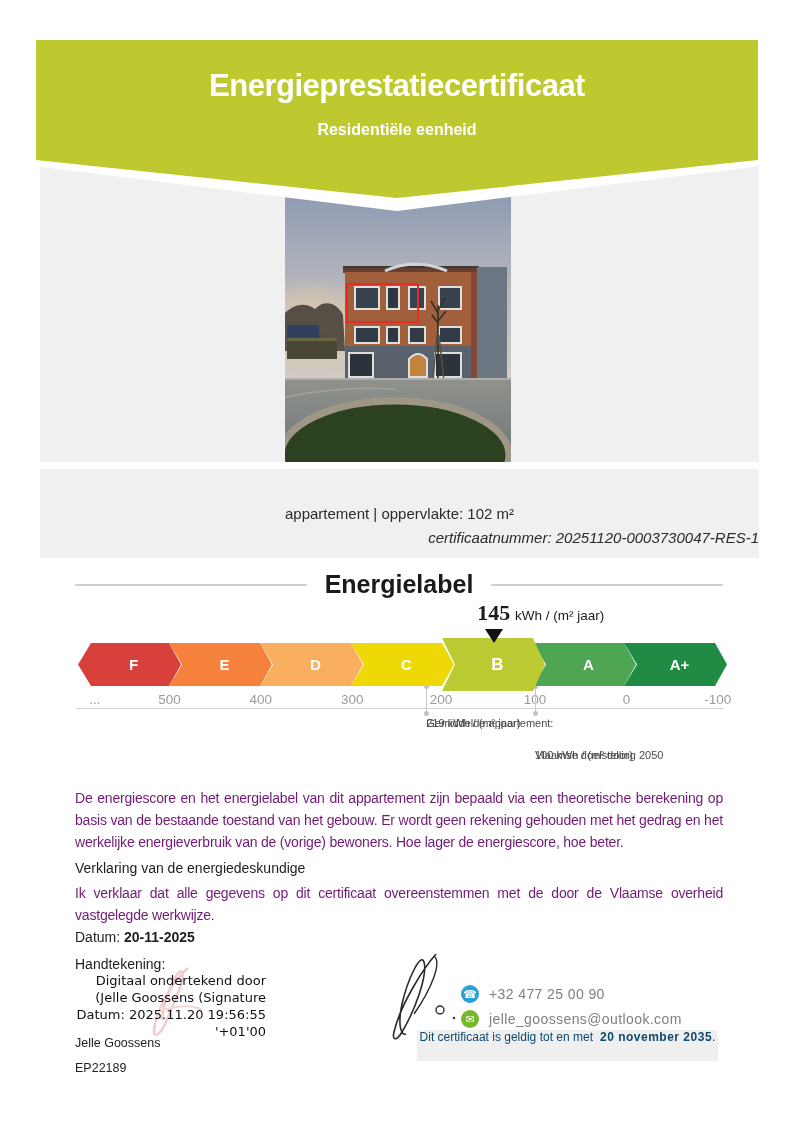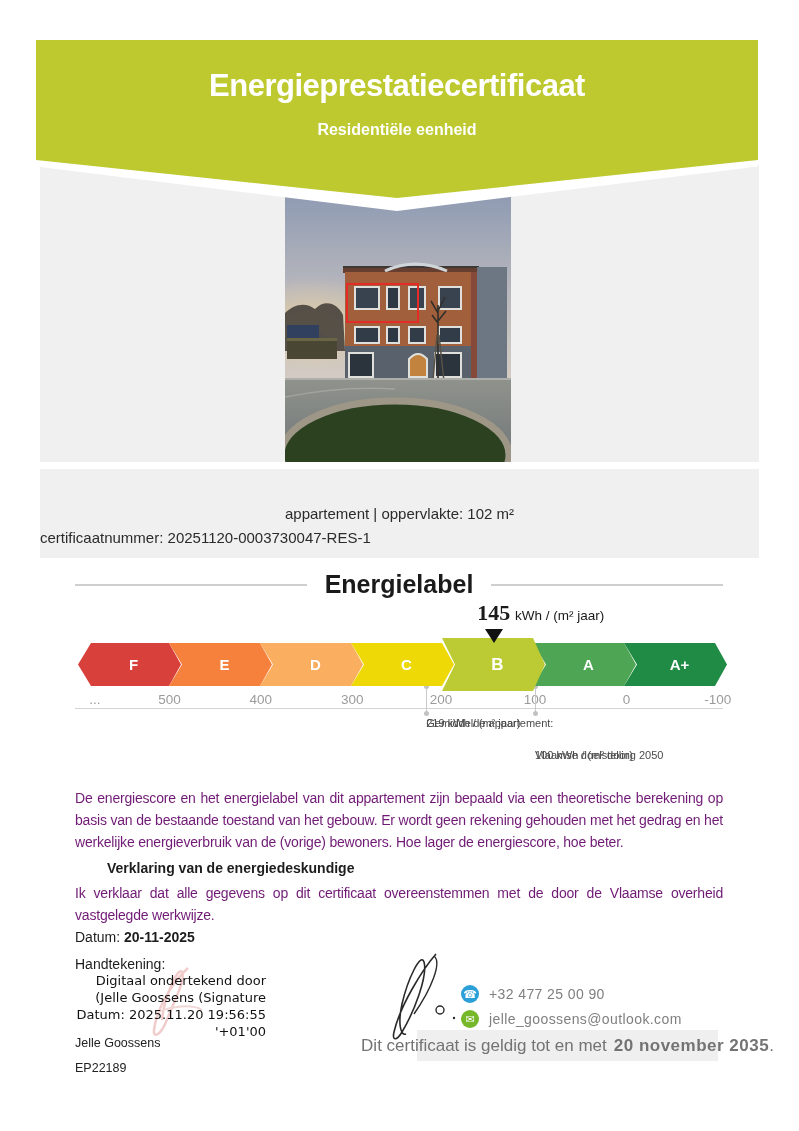--- a/index.html
+++ b/index.html
@@ -15,21 +15,21 @@
   .banner-title{left:36px;top:68px;width:722px;text-align:center;color:#fff;
     font-size:31px;font-weight:bold;letter-spacing:-0.5px;z-index:5;}
   .banner-sub{left:36px;top:121px;width:722px;text-align:center;color:#fff;
     font-size:16px;font-weight:bold;z-index:5;}
 
   
   .gbox1{left:40px;top:164px;width:719px;height:298px;background:#F0F0F0;z-index:1;}
   .gbox2{left:40px;top:469px;width:719px;height:89px;background:#F0F0F0;z-index:1;}
   .photo{left:285px;top:183px;width:226px;height:279px;z-index:2;}
   .prop-line1{left:40px;top:505px;width:719px;text-align:center;font-size:15px;color:#2b2b2b;z-index:2;}
-  .prop-line2{left:40px;top:529px;width:719px;text-align:left;font-size:15px;color:#2b2b2b;z-index:2;}
+  .prop-line2{left:40px;top:529px;width:719px;text-align:right;font-size:15px;color:#2b2b2b;z-index:2;font-style:italic;}
 
   
   .el-head{left:75px;top:570px;width:648px;display:flex;align-items:center;z-index:2;}
   .el-head .hline{flex:1;height:2px;background:#cfcfcf;}
   .el-head .htxt{margin:0 18px;font-size:25px;font-weight:bold;color:#1a1a1a;}
 
   .chart{left:78px;top:600px;width:665px;height:192px;z-index:2;}
   .chart *{position:absolute;}
   .score-num{top:0;transform:translateX(-50%);font-size:22px;font-weight:bold;color:#1a1a1a;white-space:nowrap;font-family:Liberation Serif, serif;}
   .score-unit{left:437px;top:8px;font-size:13.5px;color:#1a1a1a;white-space:nowrap;}
@@ -46,42 +46,42 @@
   .axis{left:-3px;top:108px;width:648px;height:1px;background:#d4d4d4;}
   .vline{top:84px;width:1px;height:30px;background:#c9c9c9;z-index:2;}
   .vdot{width:5px;height:5px;border-radius:50%;background:#c2c2c2;z-index:2;}
   .ann{transform:translateX(-50%);text-align:center;font-size:11px;line-height:15px;
     color:#4a4a4a;white-space:nowrap;}
 
   
   .bodytxt{left:75px;width:648px;font-size:14px;letter-spacing:-0.2px;line-height:22px;
     text-align:justify;color:#701a75;z-index:2;}
   .p1{top:787px;}
-  .decl-title{left:75px;top:860px;font-size:14px;font-weight:bold;color:#1d1d1d;z-index:2;margin-left:32px;}
+  .decl-title{left:75px;top:860px;font-size:14px;font-weight:normal;color:#1d1d1d;z-index:2;}
   .p2{top:882px;}
   .datum{left:75px;top:929px;font-size:14px;z-index:2;}
   .datum b{letter-spacing:0;}
   .handtek{left:75px;top:956px;font-size:14px;z-index:2;}
   .sig-digital{left:62px;top:972px;width:204px;text-align:right;
     font-family:"DejaVu Sans",sans-serif;font-size:13px;line-height:17px;color:#111;z-index:3;}
   .adobe-mark{left:148px;top:964px;z-index:2;opacity:.5;}
   .sig-name{left:75px;top:1036px;font-size:12.5px;color:#222;z-index:4;}
   .expert-id{left:75px;top:1061px;font-size:12.5px;color:#222;z-index:2;}
   .scribble{left:384px;top:948px;z-index:2;}
 
   
   .contact{left:461px;top:985px;z-index:2;}
   .contact .row{display:flex;align-items:center;margin-bottom:7px;}
   .cicon{width:18px;height:18px;border-radius:50%;color:#fff;font-size:11px;line-height:18px;
     text-align:center;margin-right:10px;flex:none;}
   .ctxt{font-size:14px;color:#7f7f7f;letter-spacing:0.4px;white-space:nowrap;}
 
   
   .validity{left:417px;top:1030px;width:301px;height:31px;background:#EFEFEF;
-    display:flex;align-items:center;justify-content:center;font-size:17px;color:#737373;
+    display:flex;align-items:flex-start;justify-content:center;font-size:12px;color:#0c4a6e;
     white-space:nowrap;z-index:3;}
   .validity b{margin-left:7px;letter-spacing:0.5px;}
 </style>
 </head>
 <body>
 
 <div class="page">
 
   <div class="abs gbox1"></div>
   <div class="abs gbox2"></div>

